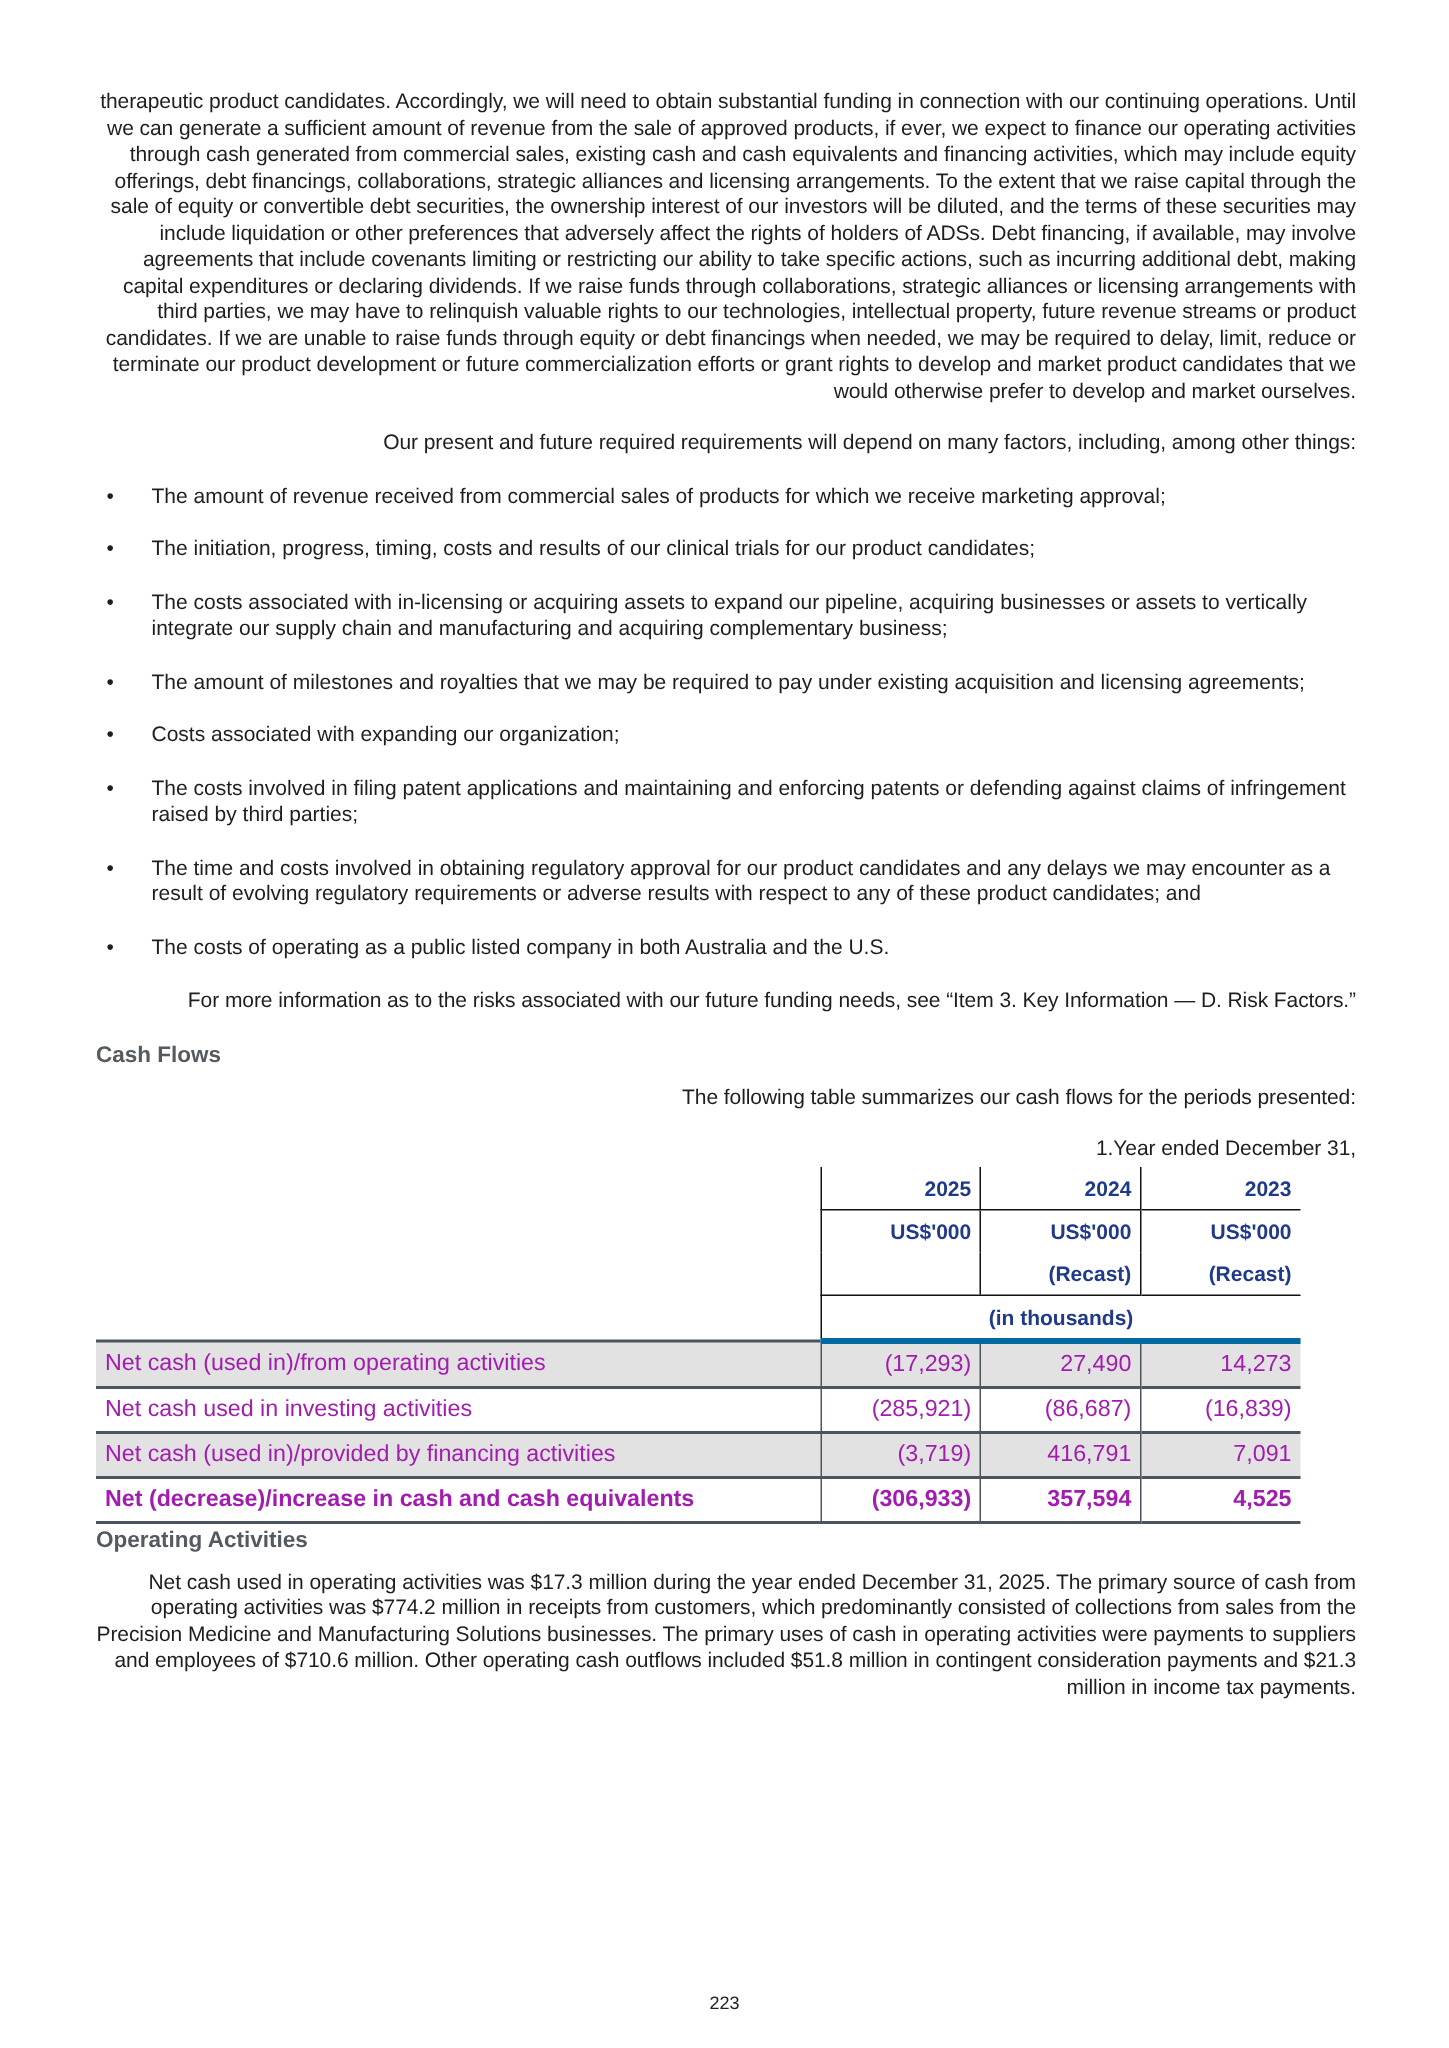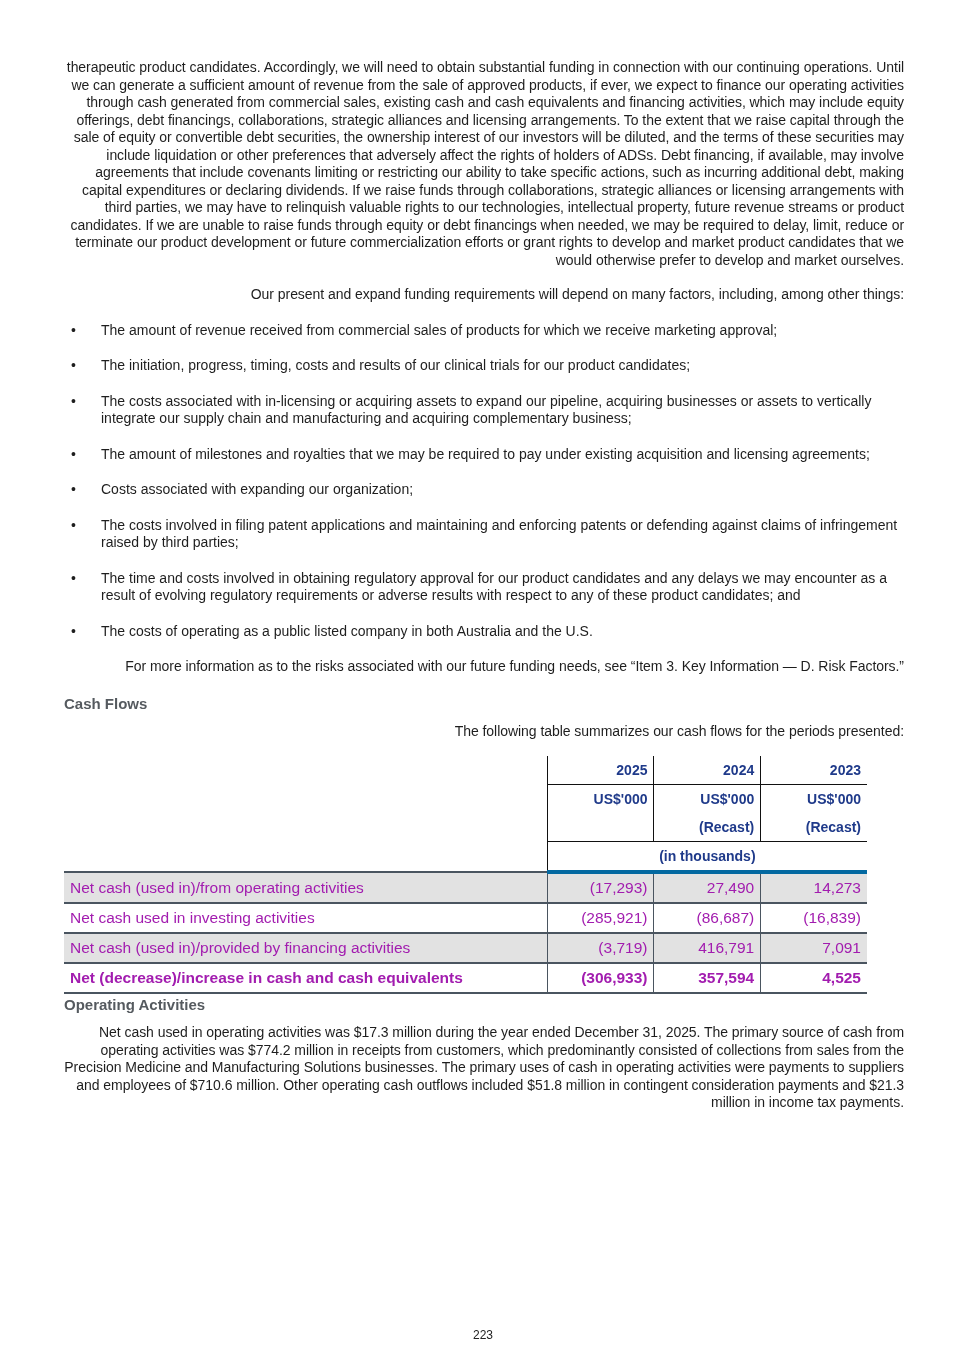--- a/index.html
+++ b/index.html
@@ -16,21 +16,21 @@
   ul.factors { list-style: none; margin: 18px 0 0 0; padding: 0; }
   ul.factors li { position: relative; padding-left: 37px; line-height: 17.5px; margin-bottom: 18px; }
   ul.factors li .bullet { position: absolute; left: 7px; top: 0; }
   .para3 { margin-top: 1px; }
   h3 { margin: 0; font-size: 15px; font-weight: bold; color: #555a5f; line-height: 22px; }
   .h-cash { margin-top: 17px; }
   .intro { margin-top: 8px; }
   .year-note { margin-top: 17px; }
   .year-note .num { display: inline-block; width: 22px; }
 
-  table.cf { border-collapse: collapse; margin-top: 16px; width: 803px; font-size: 15.5px; }
+  table.cf { border-collapse: collapse; margin-top: 3px; width: 803px; font-size: 15.5px; }
   table.cf td { padding: 0 6px; height: 28px; }
   table.cf .lbl { width: 473px; }
   table.cf .c { width: 94px; text-align: right; }
   .hdr td { color: #1f3a8a; font-weight: bold; font-size: 14px; }
   .hdr td.c { border-left: 1.5px solid #111; }
   .hdr-top td.c { border-bottom: 1.5px solid #111; }
   .hdr-units td.c { border-bottom: none; }
   .hdr-recast td.c { border-bottom: 1.5px solid #111; text-align: right; }
   .hdr-thou td.span { text-align: center; border-left: 1.5px solid #111; border-bottom: 4px solid #0369a1; }
   .hdr-thou td.c2 { border-bottom: 2px solid #4a5560; }
@@ -44,37 +44,38 @@
 
   .page-num { position: absolute; top: 1328px; left: 0; width: 966px; text-align: center; font-size: 12px; color: #222; }
 </style>
 </head>
 <body>
 
 <div class="page">
 
   <p class="para1">therapeutic product candidates. Accordingly, we will need to obtain substantial funding in connection with our continuing operations. Until we can generate a sufficient amount of revenue from the sale of approved products, if ever, we expect to finance our operating activities through cash generated from commercial sales, existing cash and cash equivalents and financing activities, which may include equity offerings, debt financings, collaborations, strategic alliances and licensing arrangements. To the extent that we raise capital through the sale of equity or convertible debt securities, the ownership interest of our investors will be diluted, and the terms of these securities may include liquidation or other preferences that adversely affect the rights of holders of ADSs. Debt financing, if available, may involve agreements that include covenants limiting or restricting our ability to take specific actions, such as incurring additional debt, making capital expenditures or declaring dividends. If we raise funds through collaborations, strategic alliances or licensing arrangements with third parties, we may have to relinquish valuable rights to our technologies, intellectual property, future revenue streams or product candidates. If we are unable to raise funds through equity or debt financings when needed, we may be required to delay, limit, reduce or terminate our product development or future commercialization efforts or grant rights to develop and market product candidates that we would otherwise prefer to develop and market ourselves.</p>
 
-  <p class="para2">Our present and expand funding requirements will depend on many factors, including, among other things:</p>
+  <p class="para2">Our present and future required requirements will depend on many factors, including, among other things:</p>
 
   <ul class="factors">
     <li><span class="bullet">•</span><span>The amount of revenue received from commercial sales of products for which we receive marketing approval;</span></li>
     <li><span class="bullet">•</span><span>The initiation, progress, timing, costs and results of our clinical trials for our product candidates;</span></li>
     <li><span class="bullet">•</span><span>The costs associated with in-licensing or acquiring assets to expand our pipeline, acquiring businesses or assets to vertically integrate our supply chain and manufacturing and acquiring complementary business;</span></li>
     <li><span class="bullet">•</span><span>The amount of milestones and royalties that we may be required to pay under existing acquisition and licensing agreements;</span></li>
     <li><span class="bullet">•</span><span>Costs associated with expanding our organization;</span></li>
     <li><span class="bullet">•</span><span>The costs involved in filing patent applications and maintaining and enforcing patents or defending against claims of infringement raised by third parties;</span></li>
     <li><span class="bullet">•</span><span>The time and costs involved in obtaining regulatory approval for our product candidates and any delays we may encounter as a result of evolving regulatory requirements or adverse results with respect to any of these product candidates; and</span></li>
     <li><span class="bullet">•</span><span>The costs of operating as a public listed company in both Australia and the U.S.</span></li>
   </ul>
 
   <p class="para3">For more information as to the risks associated with our future funding needs, see “Item 3. Key Information — D. Risk Factors.”</p>
 
   <h3 class="h-cash">Cash Flows</h3>
   <p class="intro">The following table summarizes our cash flows for the periods presented:</p>
+  <p class="year-note"><span class="num">1.</span><span>Year ended December 31,</span></p>
 
   <table class="cf">
     <tbody>
         <tr class="hdr hdr-top">
       <td class="lbl"></td>
       <td class="c">2025</td>
       <td class="c">2024</td>
       <td class="c">2023</td>
     </tr>
     <tr class="hdr hdr-units">

